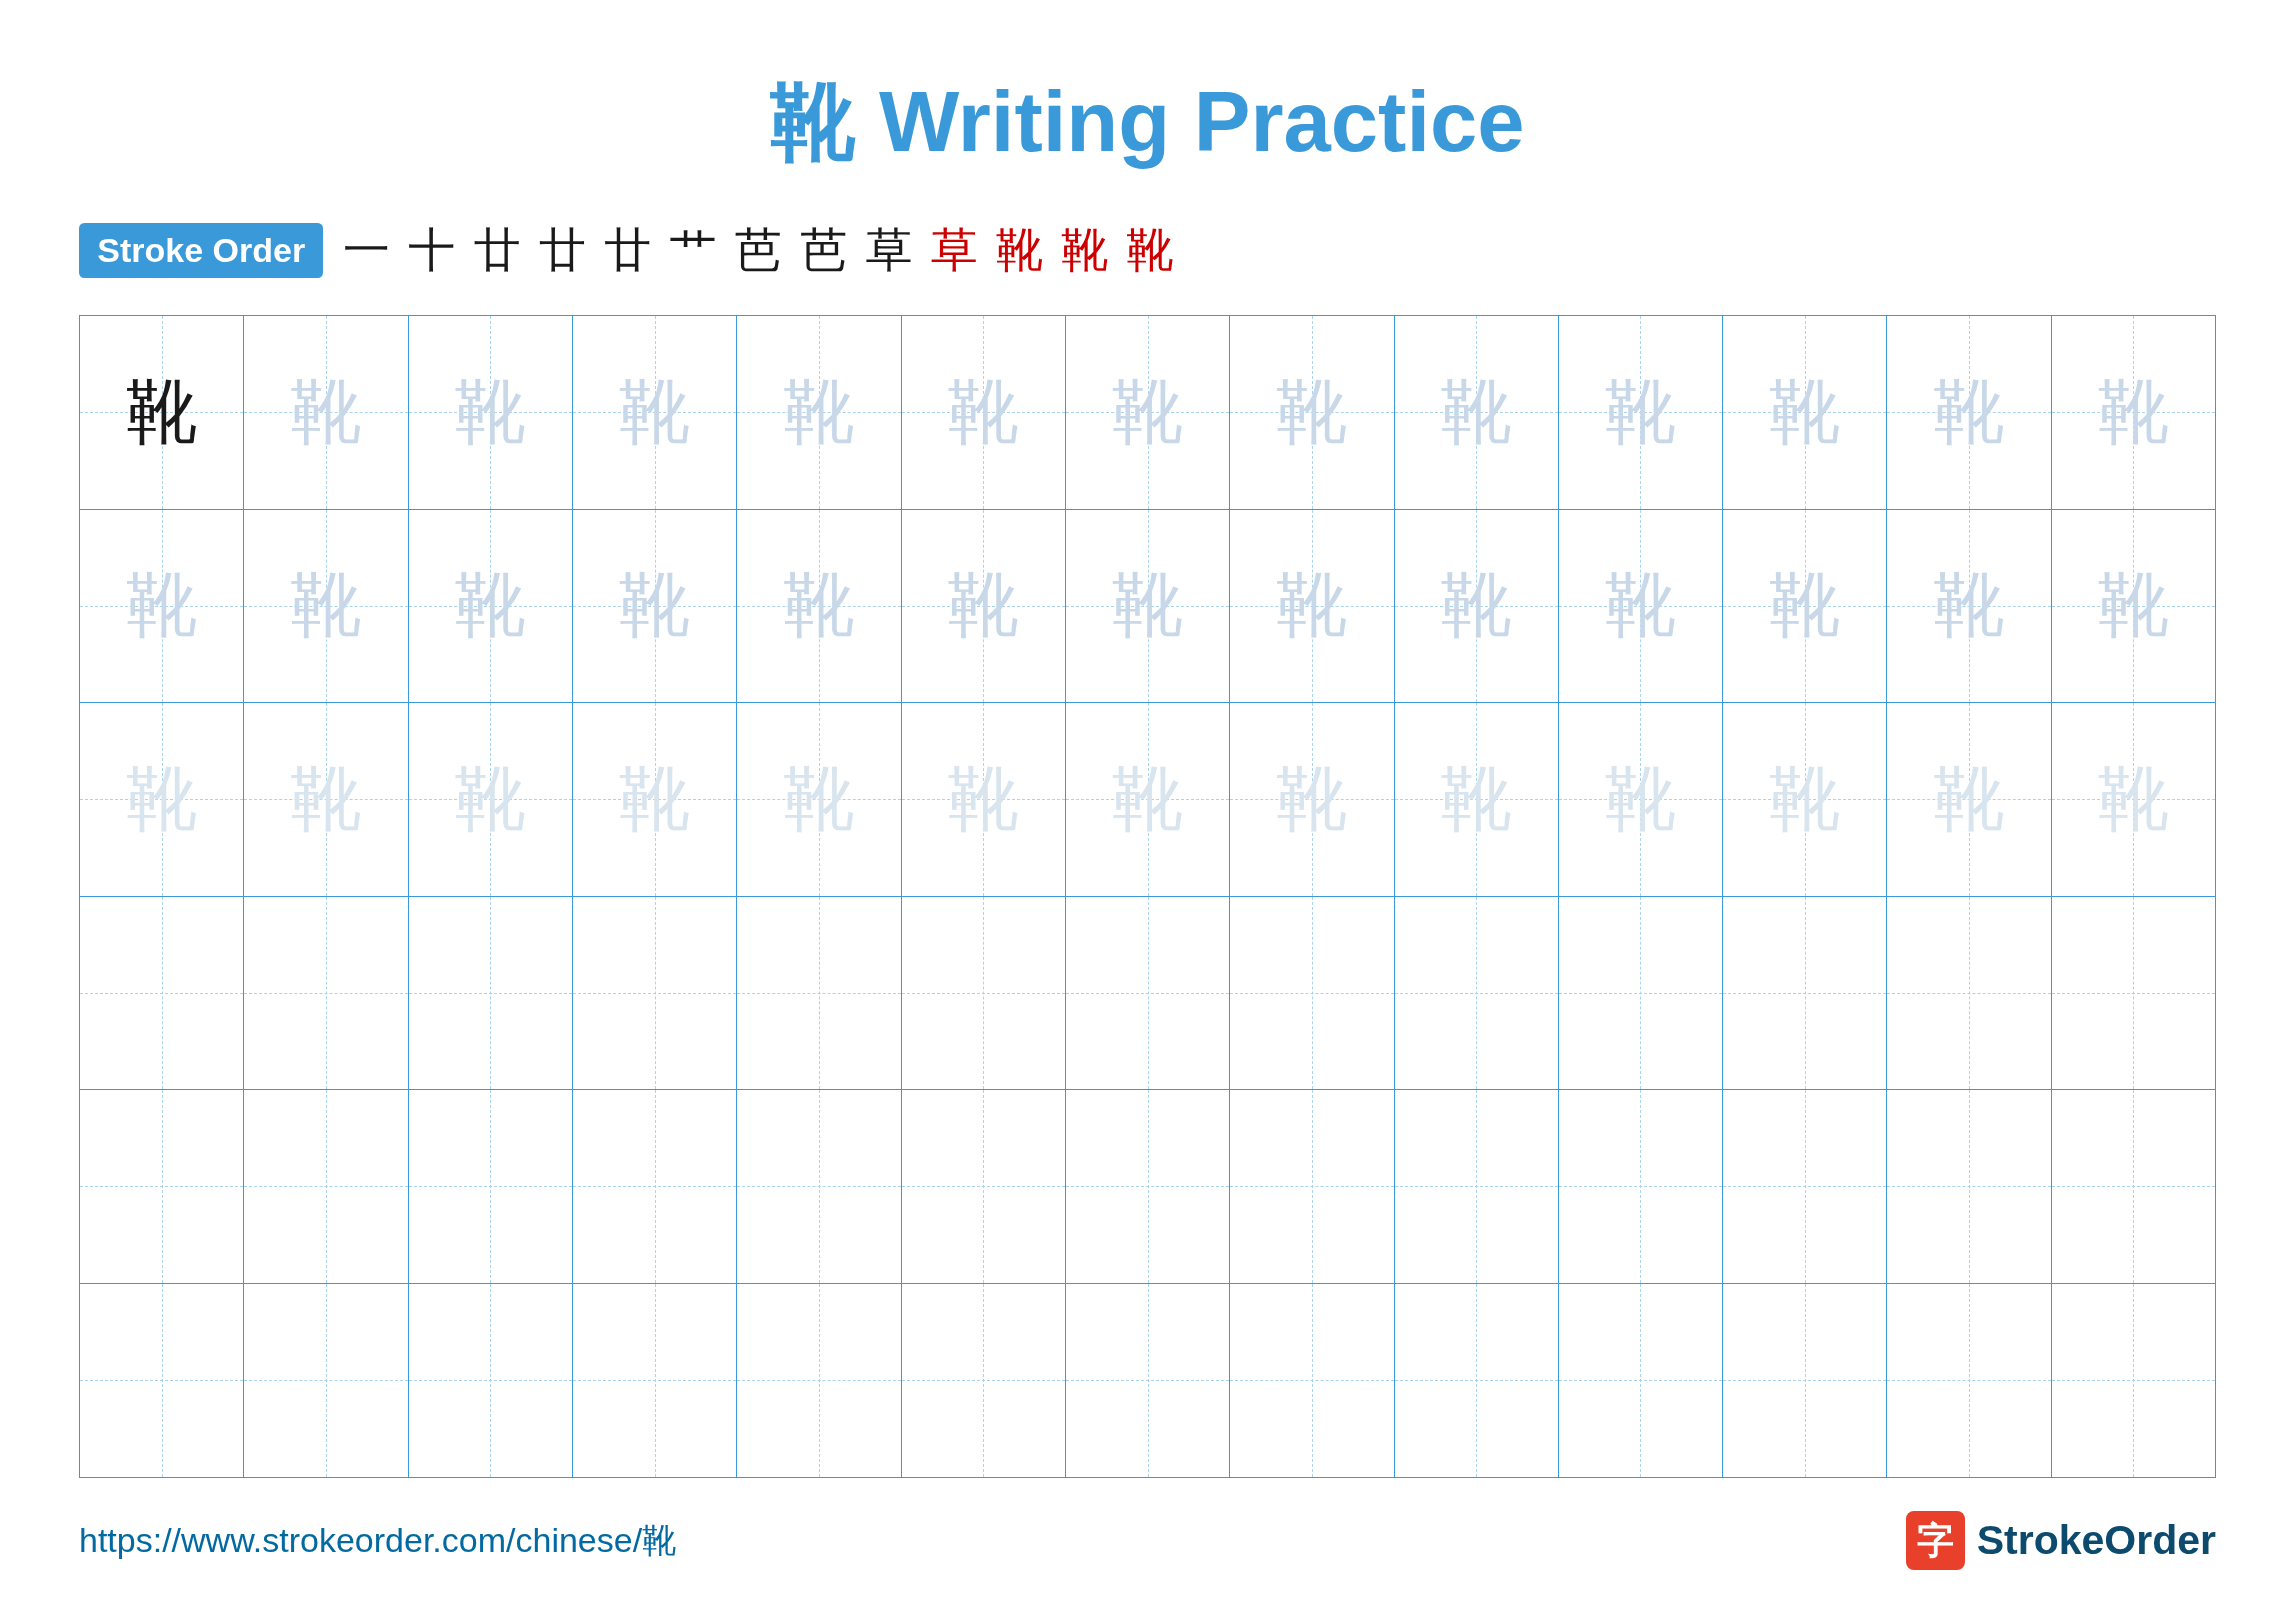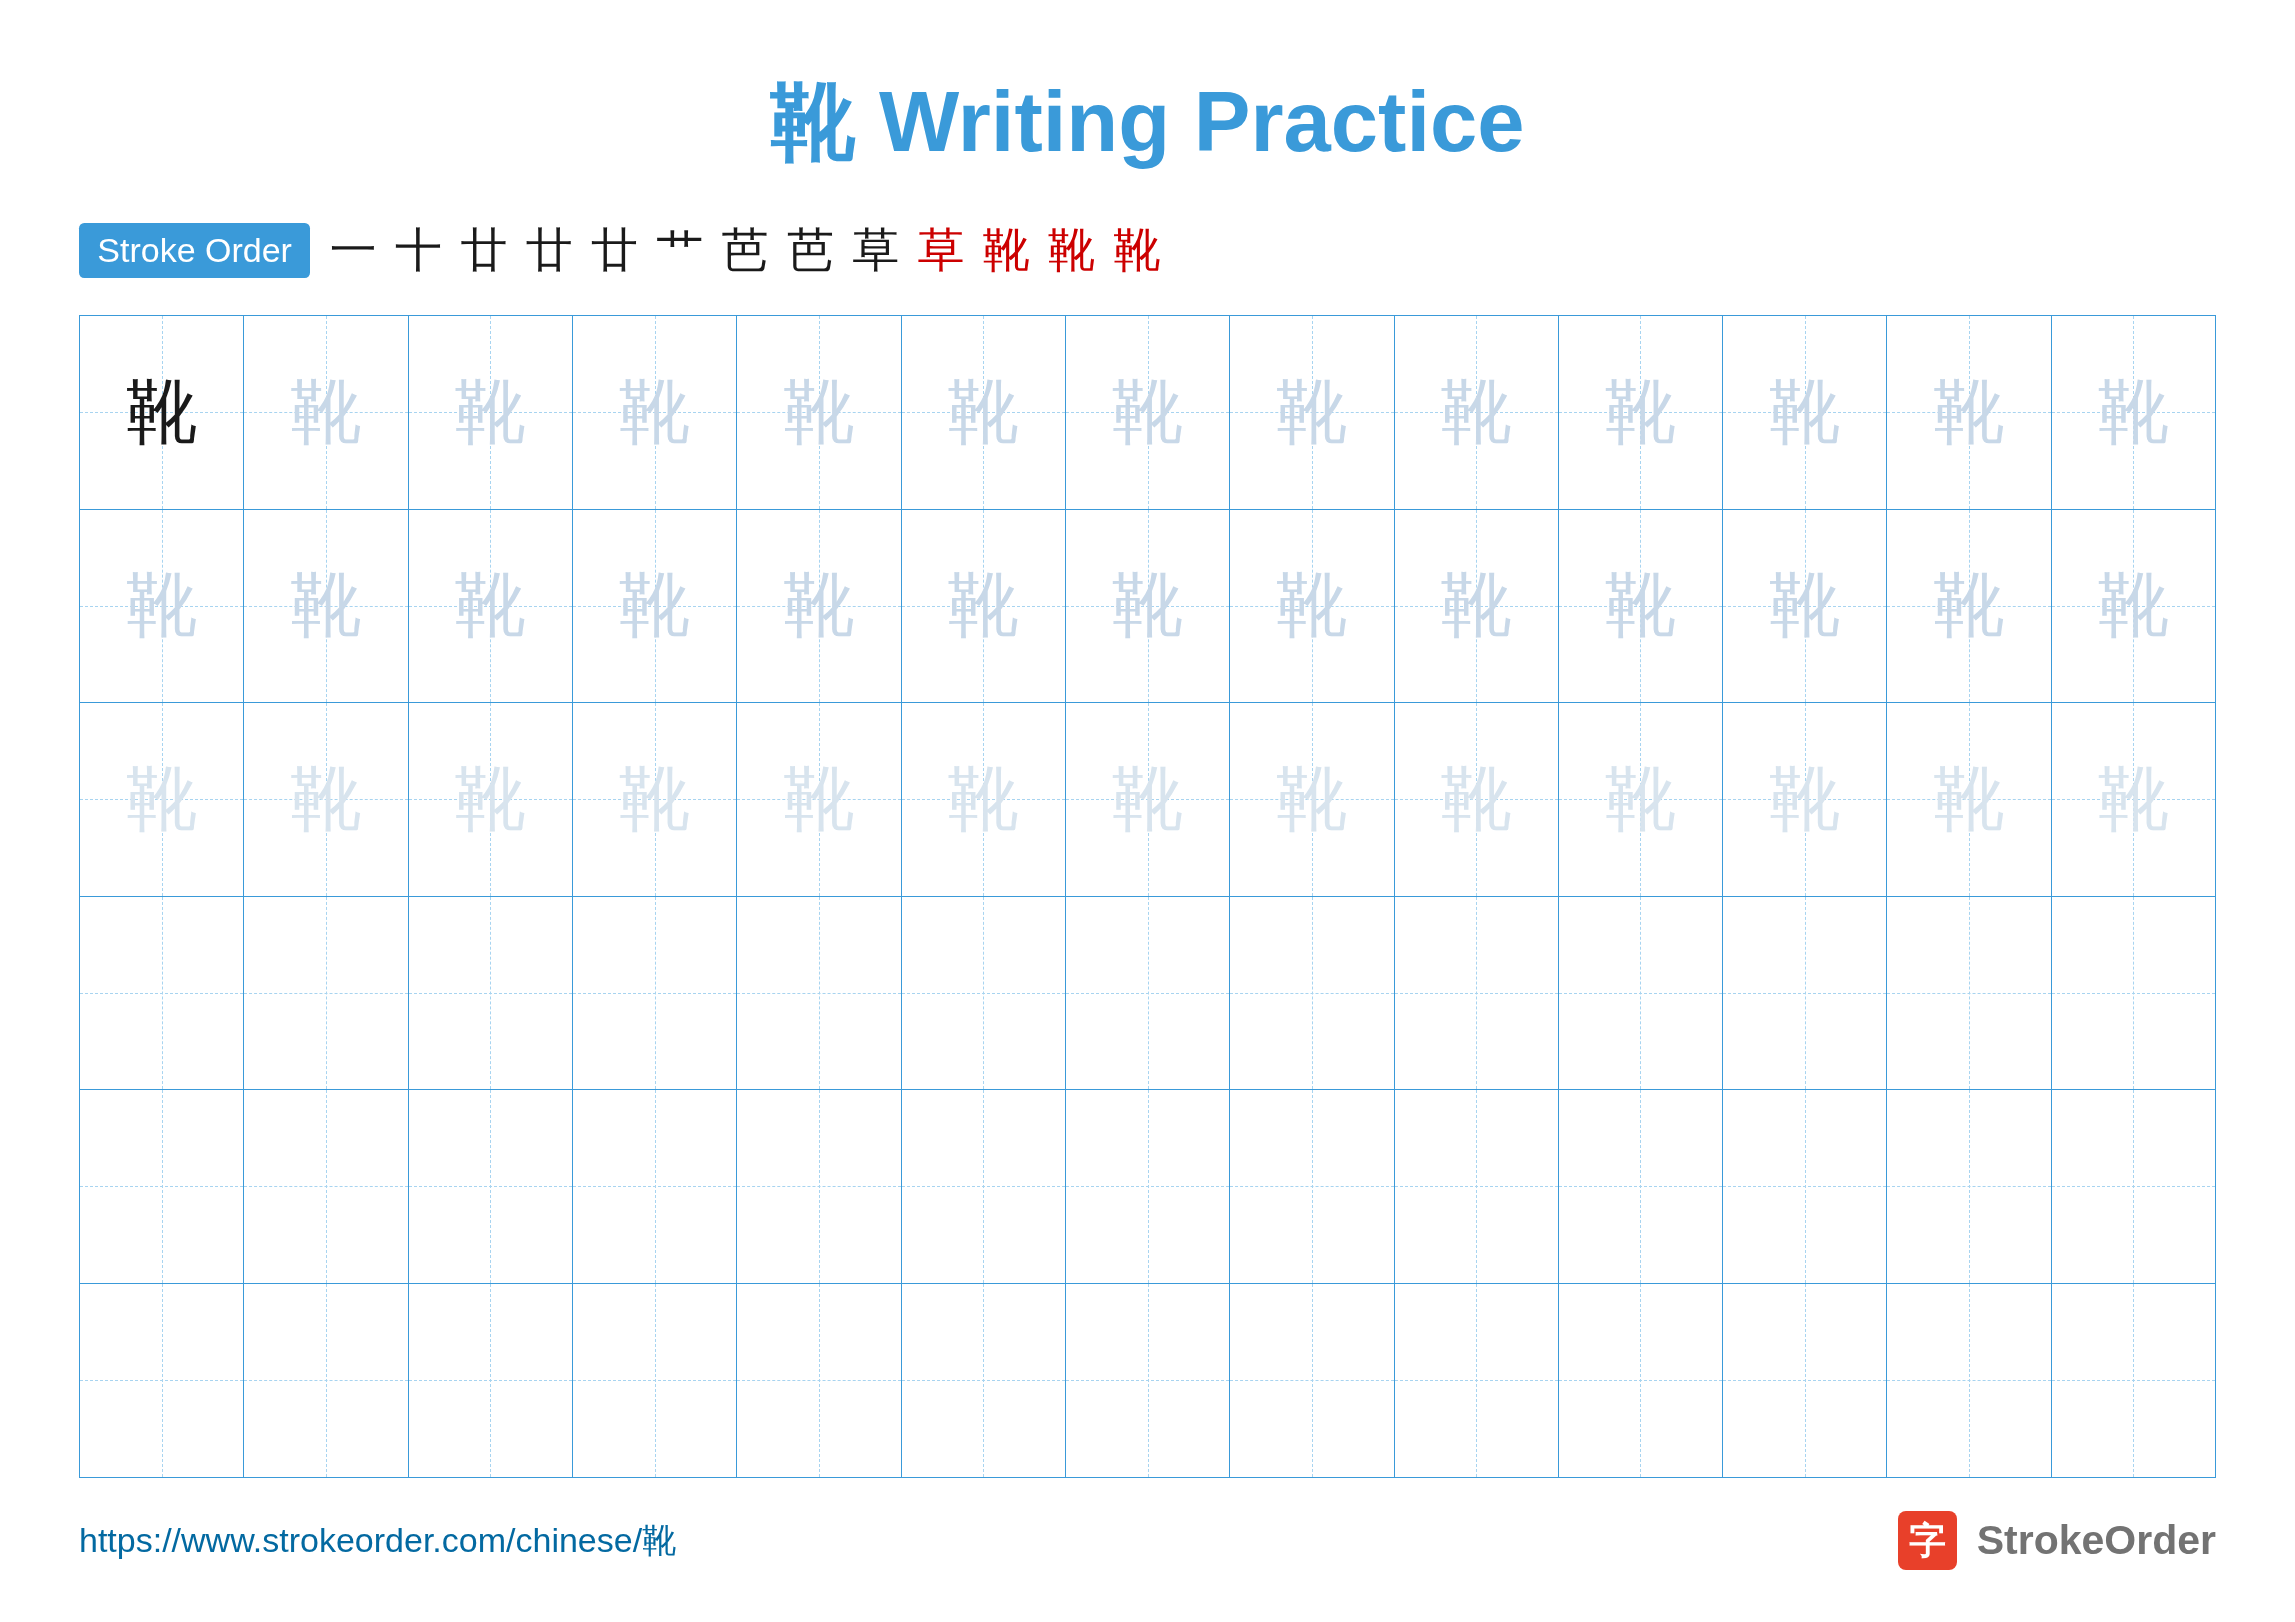--- a/index.html
+++ b/index.html
@@ -41,21 +41,21 @@
       align-items: center;
       width: 100%;
       margin-bottom: 33px;
       gap: 19.6px;
     }
 
     .stroke-order-badge {
       background: #3a9ad9;
       color: white;
       font-size: 34px;
-      font-weight: normal;
+      font-weight: bold;
       padding: 7.9px 18.3px;
       border-radius: 5.2px;
       white-space: nowrap;
       flex-shrink: 0;
     }
 
     .stroke-order-chars {
       display: flex;
       align-items: center;
       gap: 18.3px;
@@ -182,22 +182,21 @@
       align-items: center;
       justify-content: center;
       color: white;
       font-size: 37px;
       font-weight: bold;
     }
 
     .footer-logo-text {
       font-size: 41px;
       font-weight: bold;
-      color: #737373;
-      margin-left: 8px;
+      color: #0c4a6e;
     }
   </style>
 </head>
 <body>
 
 <div class="page">
 
   <div class="title">
     <span class="title-char">靴</span><span> Writing Practice</span>
   </div>

